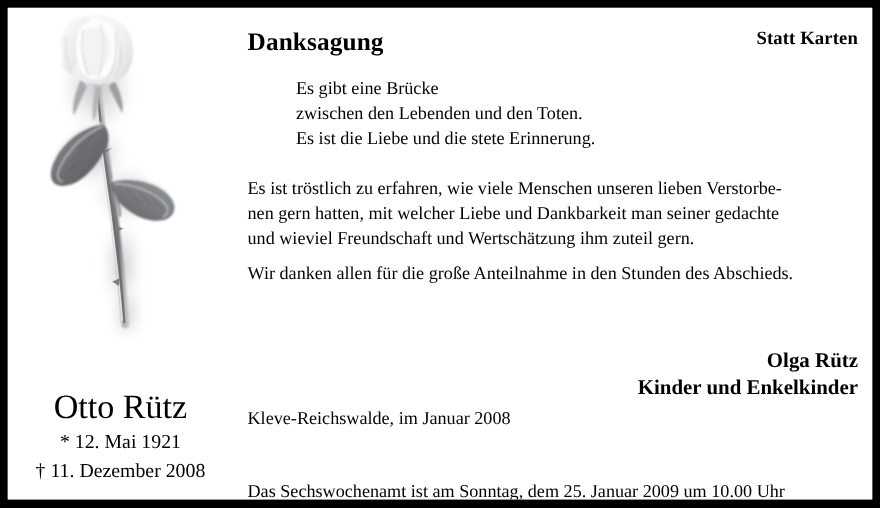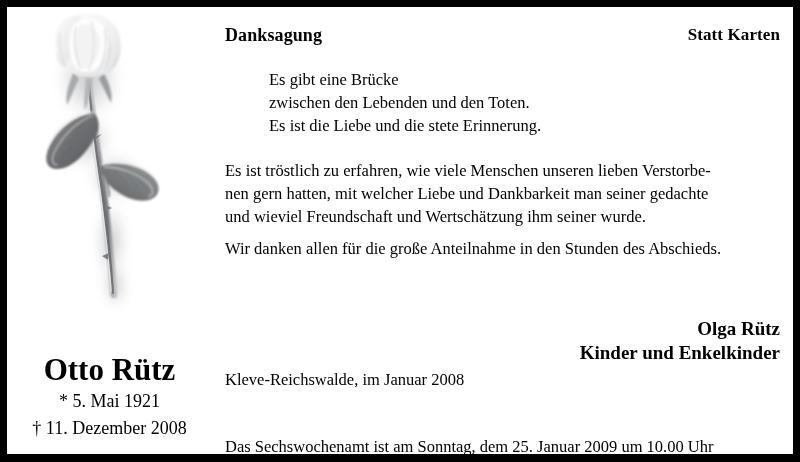--- a/index.html
+++ b/index.html
@@ -45,21 +45,21 @@
     display: block;
     width: 100%;
     height: 100%;
   }
 
   
   .hdr-danksagung {
     position: absolute;
     left: 218px;
     top: 19px;
-    font-size: 18px;
+    font-size: 23px;
     font-weight: bold;
     letter-spacing: 0.1px;
     line-height: 1;
   }
   .hdr-stattkarten {
     position: absolute;
     right: 13px;
     top: 19px;
     font-size: 17px;
     font-weight: bold;
@@ -115,21 +115,21 @@
   
   .name-block {
     position: absolute;
     left: 0px;
     top: 345px;
     width: 205px;
     text-align: center;
   }
   .deceased-name {
     font-size: 31px;
-    font-weight: bold;
+    font-weight: normal;
     line-height: 36px;
     letter-spacing: 0px;
     white-space: nowrap;
     text-align: center;
   }
   .date-line {
     font-size: 18px;
     line-height: 27px;
     white-space: nowrap;
   }
@@ -280,33 +280,33 @@
 
     <div class="poem">
       <div>Es gibt eine Brücke</div>
       <div>zwischen den Lebenden und den Toten.</div>
       <div>Es ist die Liebe und die stete Erinnerung.</div>
     </div>
 
     <div class="para-main">
       <div>Es ist tröstlich zu erfahren, wie viele Menschen unseren lieben Verstorbe-</div>
       <div>nen gern hatten, mit welcher Liebe und Dankbarkeit man seiner gedachte</div>
-      <div>und wieviel Freundschaft und Wertschätzung ihm seiner wurde.</div>
+      <div>und wieviel Freundschaft und Wertschätzung ihm zuteil gern.</div>
     </div>
 
     <div class="para-thanks">Wir danken allen für die große Anteilnahme in den Stunden des Abschieds.</div>
 
     <div class="signature">
       <div>Olga Rütz</div>
       <div>Kinder und Enkelkinder</div>
     </div>
 
     <div class="name-block">
       <div class="deceased-name">Otto Rütz</div>
-      <div class="date-line">* 5. Mai 1921</div>
+      <div class="date-line">* 12. Mai 1921</div>
       <div class="date-line">† 11. Dezember 2008</div>
     </div>
 
     <div class="place-date">Kleve-Reichswalde, im Januar 2008</div>
 
     <div class="service-info">
       <div>Das Sechswochenamt ist am Sonntag, dem 25. Januar 2009 um 10.00 Uhr</div>
     </div>
 
   </div>

